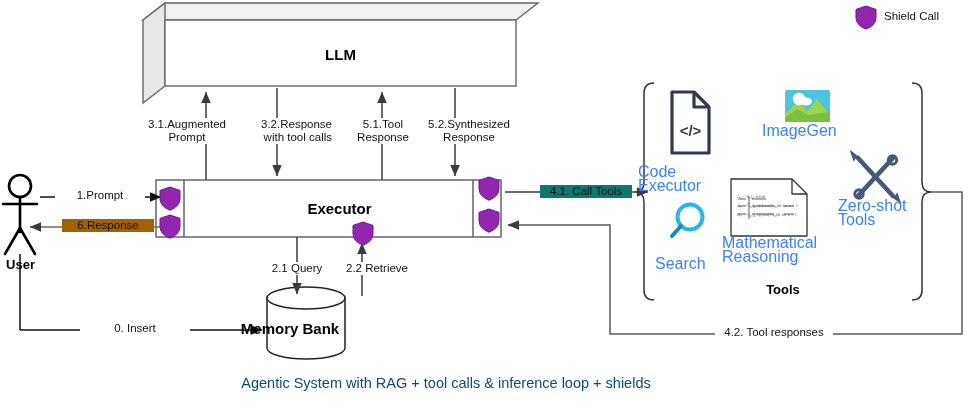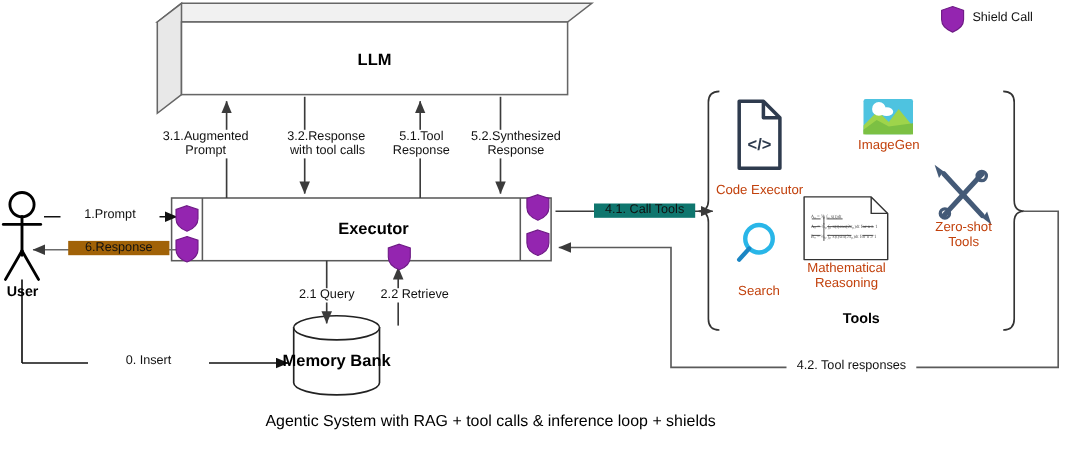--- a/index.html
+++ b/index.html
@@ -2,22 +2,22 @@
 <html><head>
 <meta charset="utf-8">
 <style>
   html,body{margin:0;padding:0;background:#ffffff;}
   body{width:970px;height:411px;position:relative;overflow:hidden;
        font-family:"Liberation Sans","DejaVu Sans",sans-serif;color:#000;}
   .stage{position:absolute;inset:0;}
   .lbl{position:absolute;font-size:11.5px;line-height:13px;color:#111;text-align:center;white-space:pre-line;}
   svg{display:block;}
   .node-title{position:absolute;font-weight:bold;font-size:15px;color:#000;text-align:center;}
-  .tool-cap{position:absolute;font-size:12px;line-height:14px;text-align:center;color:#c2410c;white-space:pre-line;}
-  .caption{position:absolute;left:0;width:892px;text-align:center;font-size:14.5px;color:#000000;}
+  .tool-cap{position:absolute;font-size:16px;line-height:14px;color:#3b82f6;white-space:pre-line;}
+  .caption{position:absolute;left:0;width:892px;text-align:center;font-size:14.5px;color:#0c4a6e;}
   .legend-text{position:absolute;font-size:11.5px;color:#111;}
 </style>
 </head>
 <body>
 
 <div class="stage">
 
   <svg width="970" height="411" viewBox="0 0 970 411">
     <defs>
       <marker id="arrow" markerWidth="9" markerHeight="9" refX="7.4" refY="3.2" orient="auto">
@@ -134,21 +134,21 @@
       <line x1="893" y1="158" x2="858" y2="196"></line>
       <circle cx="892.5" cy="160" r="4.2" stroke-width="3"></circle>
       <circle cx="859" cy="194" r="4.2" stroke-width="3"></circle>
       <path d="M856,156 l-4,-3 l2,6 z" stroke-width="2.4"></path>
       <path d="M895,198 l4,3 l-2,-6 z" stroke-width="2.4"></path>
     </g>
   </svg>
 
   <div class="node-title" style="left:165px;top:46px;width:351px;">LLM</div>
   <div class="node-title" style="left:184px;top:200px;width:289px;margin-left:11px;">Executor</div>
-  <div class="node-title" style="left:252px;top:320px;width:108px;">Memory Bank</div>
+  <div class="node-title" style="left:236px;top:320px;width:108px;">Memory Bank</div>
   <div class="node-title" style="left:0px;top:257px;width:41px;font-size:13px;">User</div>
   <div class="node-title" style="left:718px;top:282px;width:130px;font-size:13px;">Tools</div>
 
   <div class="lbl" style="left:80px;top:322px;width:110px;background:#fff;">0. Insert</div>
   <div class="lbl" style="left:55px;top:189px;width:90px;background:#fff;">1.Prompt</div>
   <div class="lbl" style="left:257px;top:262px;width:80px;background:#fff;">2.1 Query</div>
   <div class="lbl" style="left:331px;top:262px;width:92px;background:#fff;">2.2 Retrieve</div>
   <div class="lbl" style="left:141px;top:118px;width:92px;background:#fff;">3.1.Augmented
 Prompt</div>
   <div class="lbl" style="left:232px;top:118px;width:100px;background:#fff;text-align:right;">3.2.Response

